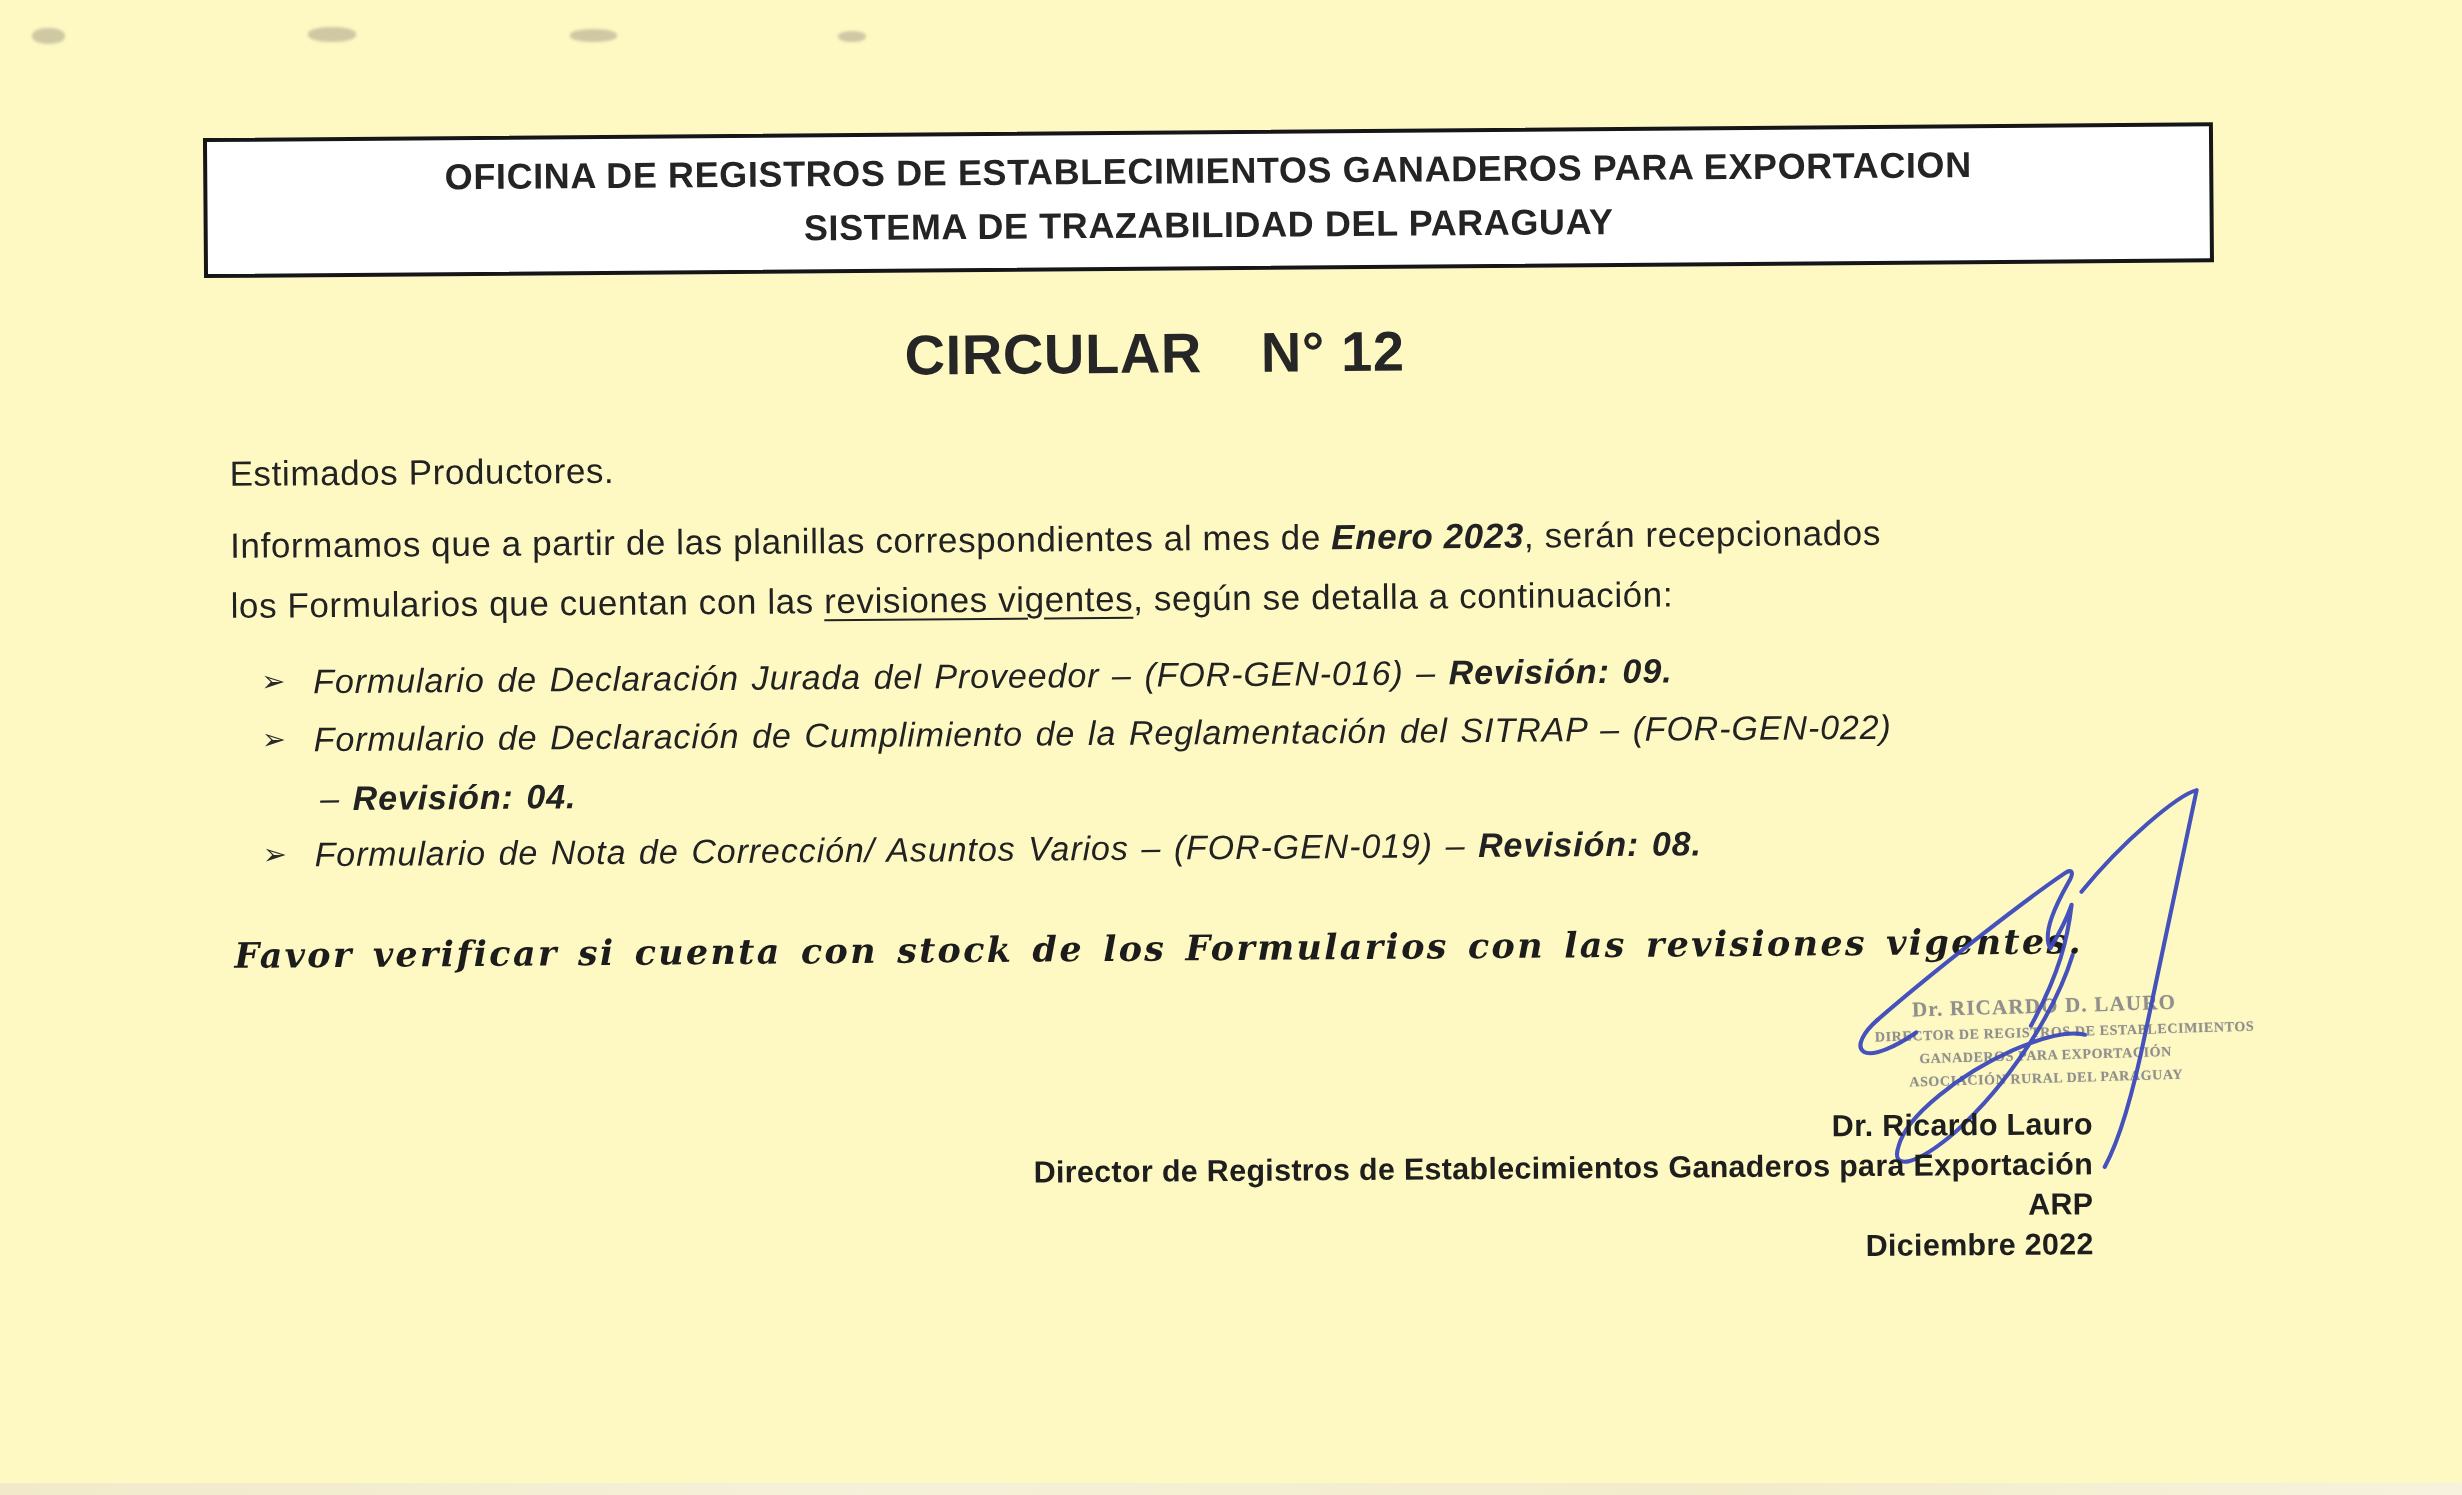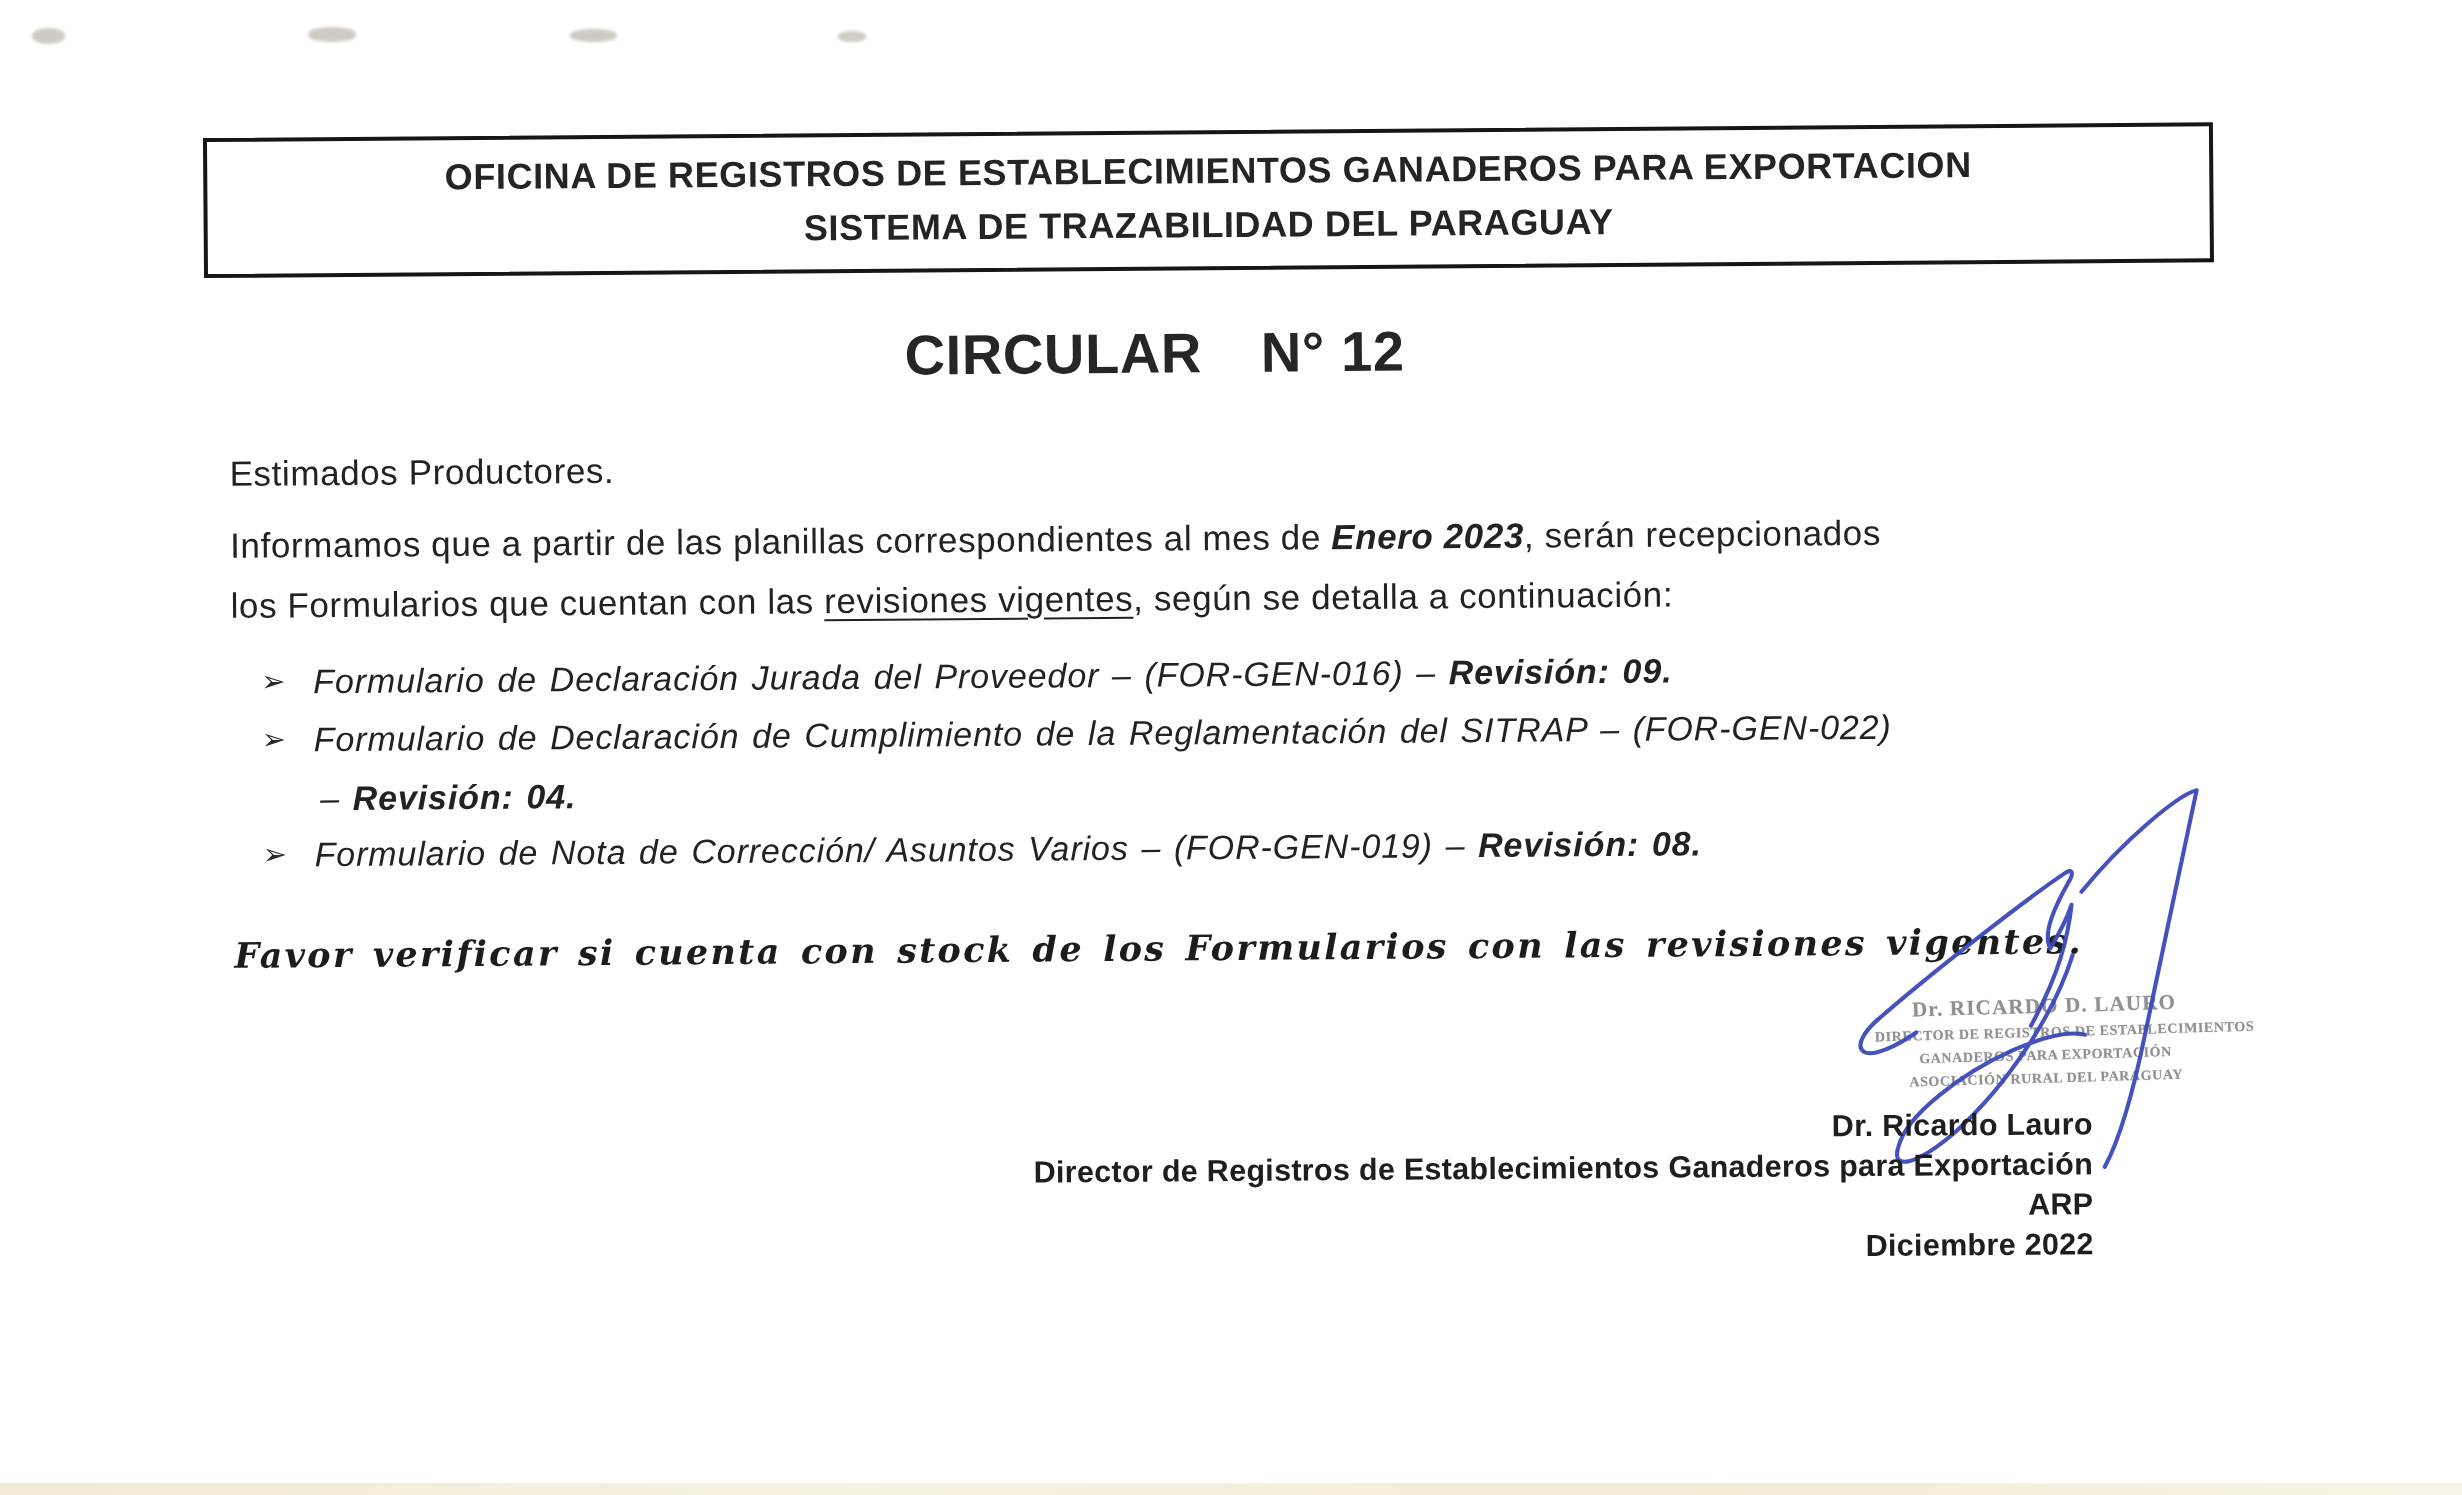--- a/index.html
+++ b/index.html
@@ -1,19 +1,19 @@
 <!DOCTYPE html>
 <html style="font-size:9.4px"><head>
 <meta charset="utf-8">
 <style>
   html,body{margin:0;padding:0;background:#e9e9e9;}
   .page{
     position:relative;
     width:2462px;height:1495px;
-    background:#ffffff;
+    background:#fef9c3;
     overflow:hidden;
     font-family:"Liberation Sans", sans-serif;
     color:#1f1f1f;
   }
   .tilt{position:absolute;inset:0;transform:rotate(-0.45deg);transform-origin:50% 52%;}
 
   
   .header-box{
     position:absolute;left:208px;top:130px;width:2010px;height:140px;
     border:4.1px solid #161616;box-sizing:border-box;

